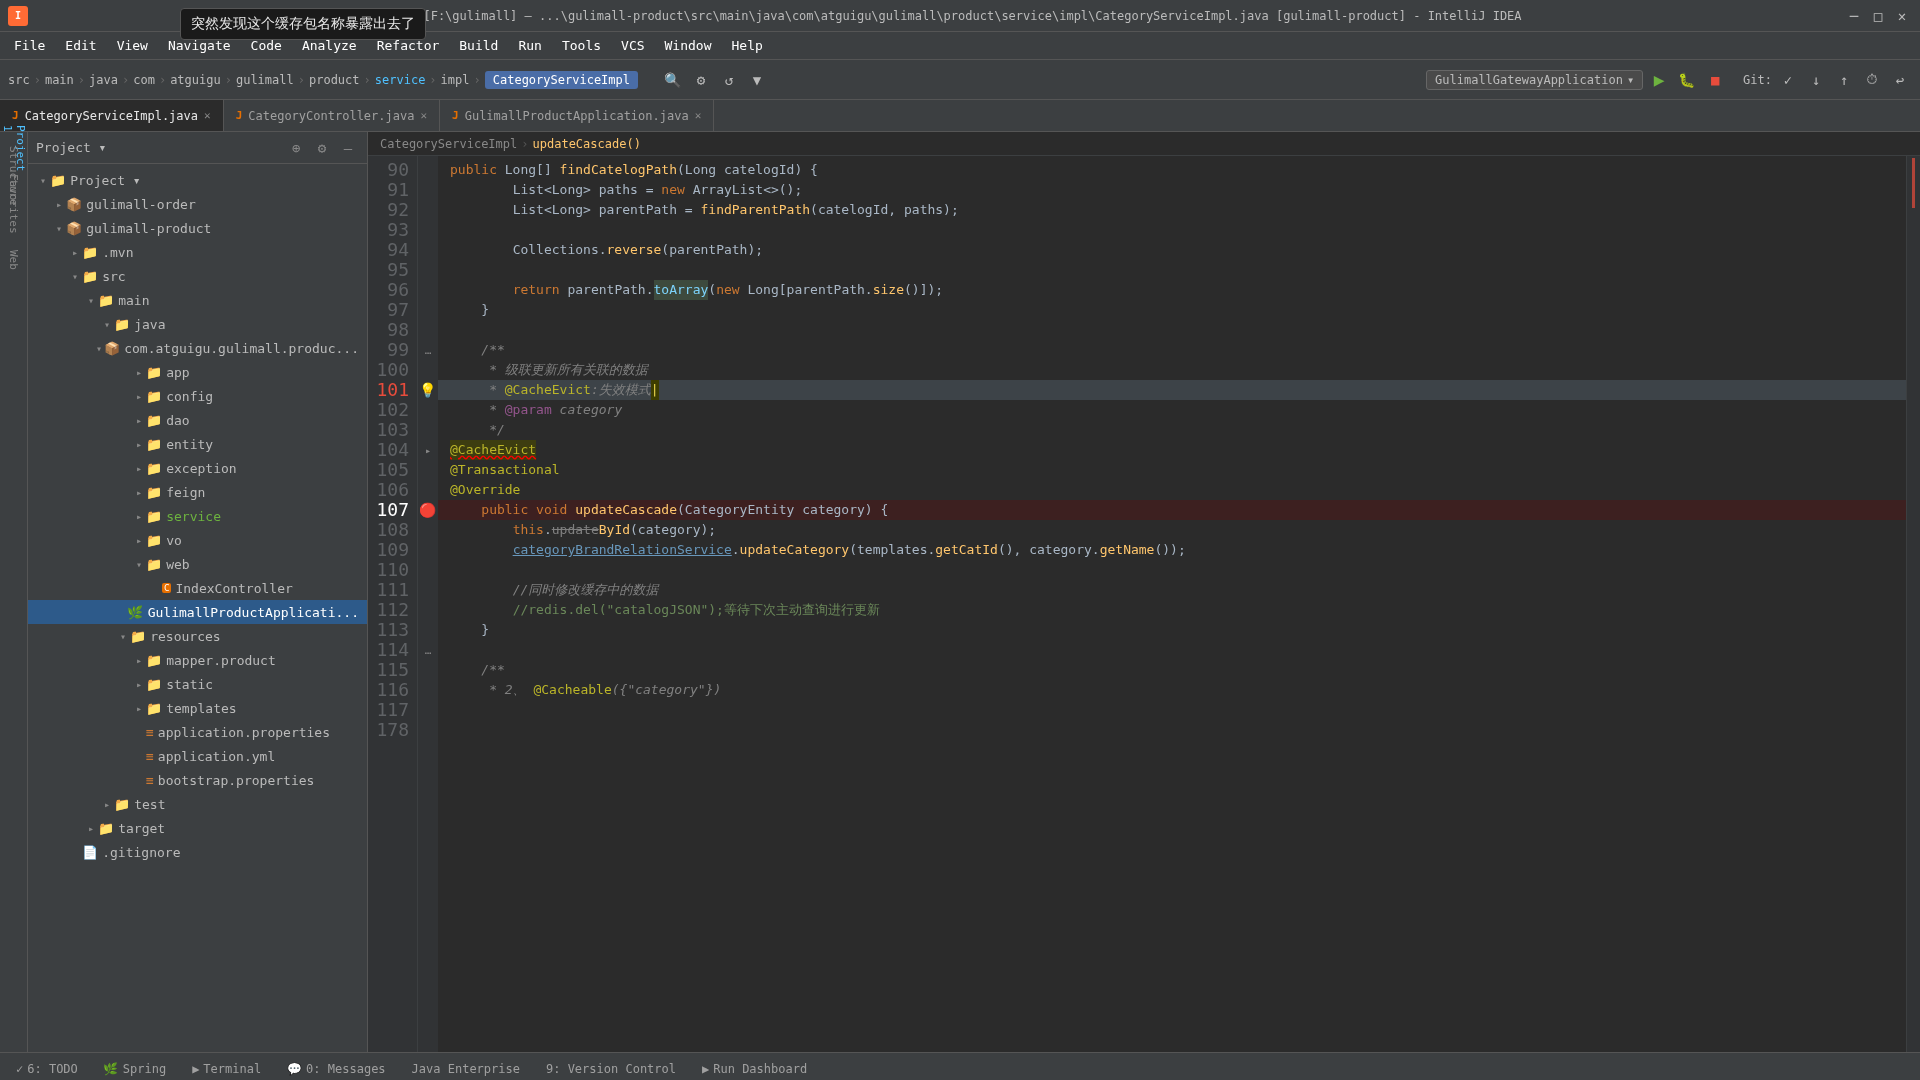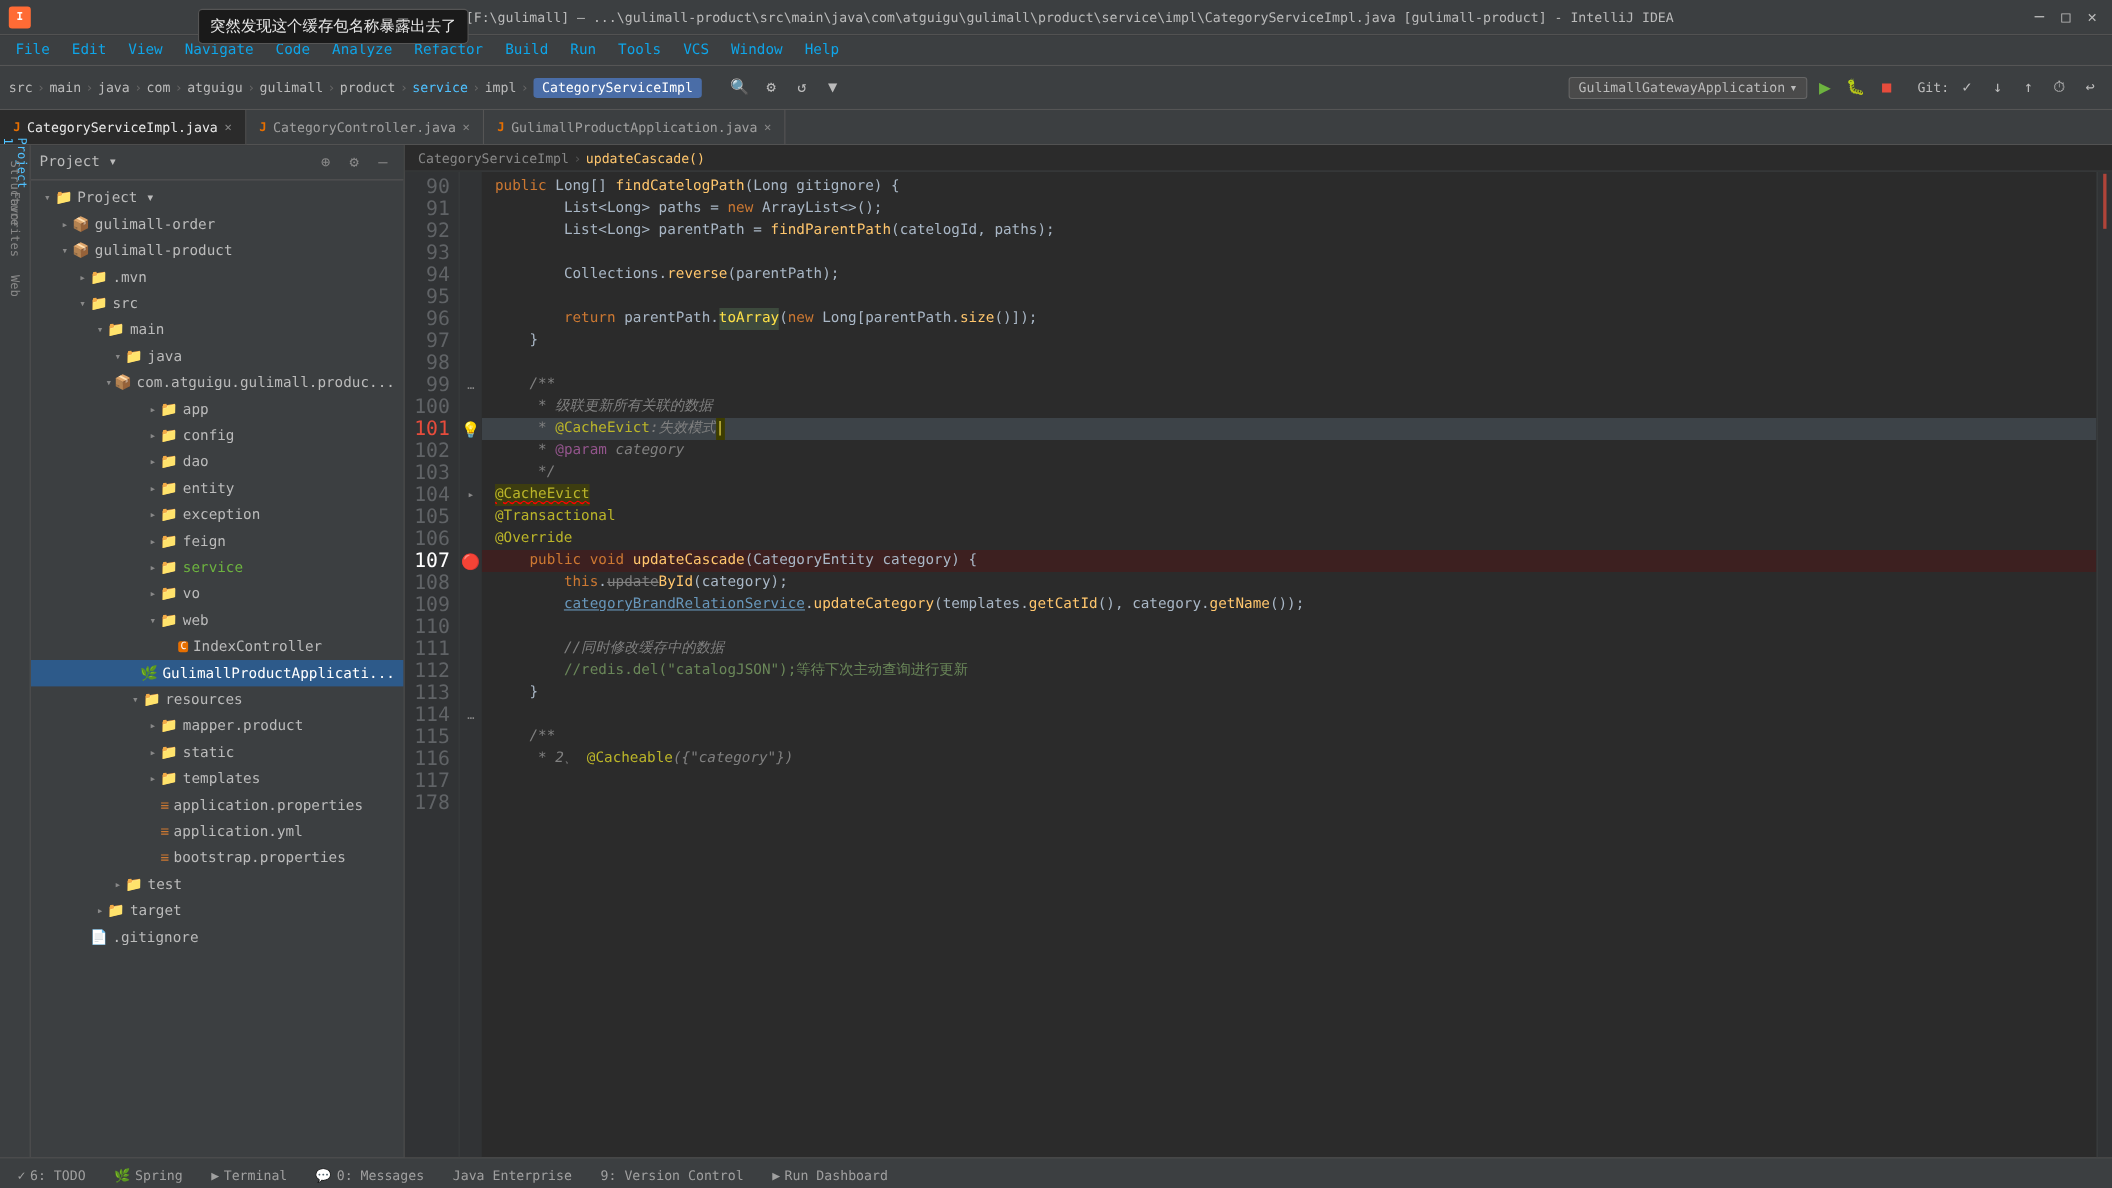--- a/index.html
+++ b/index.html
@@ -24,21 +24,21 @@
     
     #menubar {
       height: 28px;
       background: #3c3f41;
       display: flex;
       align-items: center;
       padding: 0 4px;
       border-bottom: 1px solid #555;
       font-size: 13px;
     }
-    .menu-item { padding: 4px 10px; cursor: pointer; color: #0ea5e9; border-radius: 3px; }
+    .menu-item { padding: 4px 10px; cursor: pointer; color: #ffffff; border-radius: 3px; }
 
     
     #toolbar {
       height: 40px;
       background: #3c3f41;
       display: flex;
       align-items: center;
       padding: 0 8px;
       gap: 4px;
       border-bottom: 1px solid #555;
@@ -599,41 +599,41 @@
         </div>
         <div class="gutter-item" style="height:20px"></div>
         <div class="gutter-item" style="height:20px"></div>
         <div class="gutter-item" style="height:20px"></div>
         <div class="gutter-item" style="height:20px"></div>
       </div>
 
       <div class="code-area">
 
         <div class="code-line">
-          <span class="kw">public</span><span> </span><span style="color:#a9b7c6">Long</span><span>[] </span><span class="fn">findCatelogPath</span><span>(</span><span style="color:#a9b7c6">Long</span><span> gitignore) {</span>
+          <span class="kw">public</span><span> </span><span style="color:#a9b7c6">Long</span><span>[] </span><span class="fn">findCatelogPath</span><span>(</span><span style="color:#a9b7c6">Long</span><span> catelogId) {</span>
         </div>
 
         <div class="code-line">
           <span>        </span><span style="color:#a9b7c6">List</span><span>&lt;</span><span style="color:#a9b7c6">Long</span><span>&gt; paths = </span><span class="kw">new</span><span> </span><span style="color:#a9b7c6">ArrayList</span><span>&lt;&gt;();</span>
         </div>
 
         <div class="code-line">
           <span>        </span><span style="color:#a9b7c6">List</span><span>&lt;</span><span style="color:#a9b7c6">Long</span><span>&gt; parentPath = </span><span class="fn">findParentPath</span><span>(catelogId, paths);</span>
         </div>
 
         <div class="code-line">&nbsp;</div>
 
         <div class="code-line">
           <span>        </span><span style="color:#a9b7c6">Collections</span><span>.</span><span class="fn">reverse</span><span>(parentPath);</span>
         </div>
 
         <div class="code-line">&nbsp;</div>
 
         <div class="code-line">
-          <span>        </span><span class="kw">return</span><span> parentPath.</span><span style="background:#3d4a3d;color:#fde047" class="fn">toArray</span><span>(</span><span class="kw">new</span><span> </span><span style="color:#a9b7c6">Long</span><span>[parentPath.</span><span class="fn">size</span><span>()]);</span>
+          <span>        </span><span class="kw">return</span><span> parentPath.</span><span style="background:#3d4a3d;color:#7dd3fc" class="fn">toArray</span><span>(</span><span class="kw">new</span><span> </span><span style="color:#a9b7c6">Long</span><span>[parentPath.</span><span class="fn">size</span><span>()]);</span>
         </div>
 
         <div class="code-line">
           <span>    }</span>
         </div>
 
         <div class="code-line">&nbsp;</div>
 
         <div class="code-line">
           <span class="comment">    /**</span>

